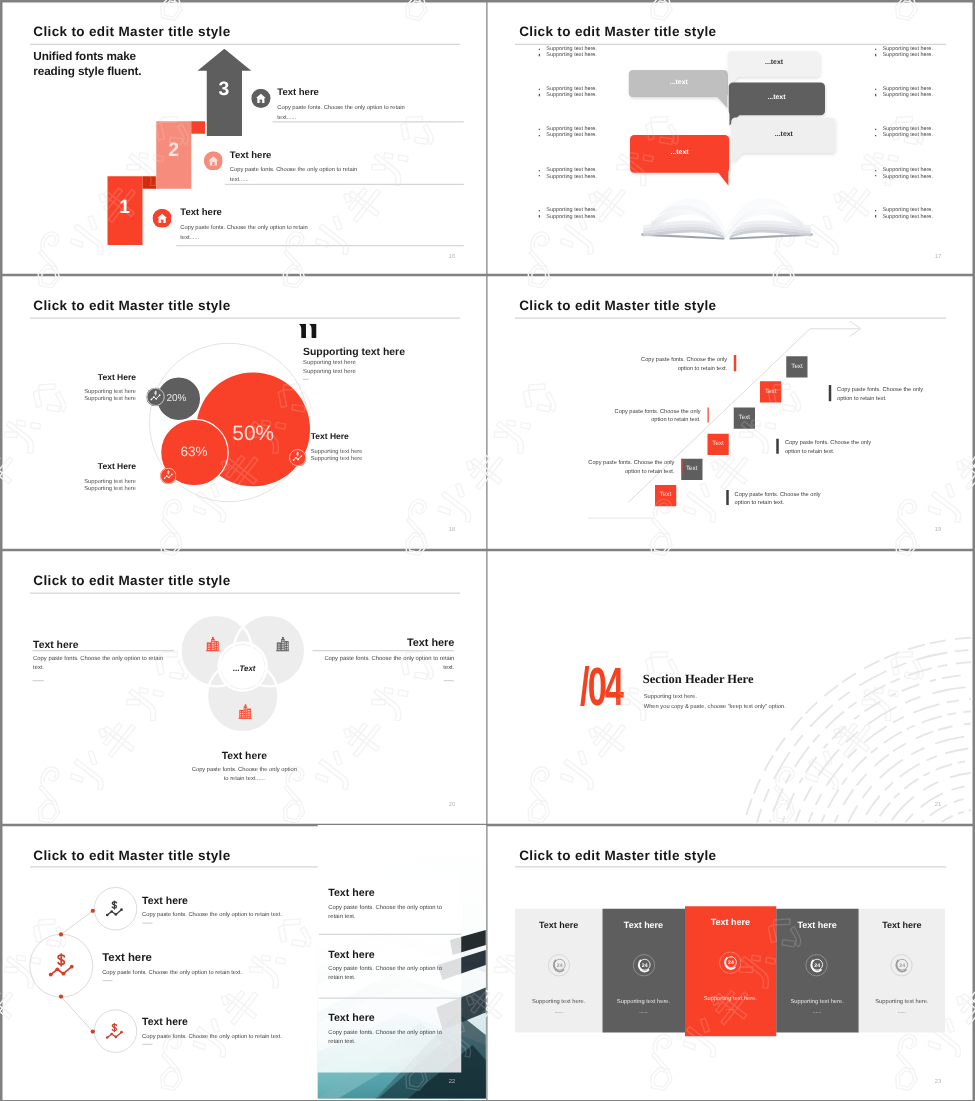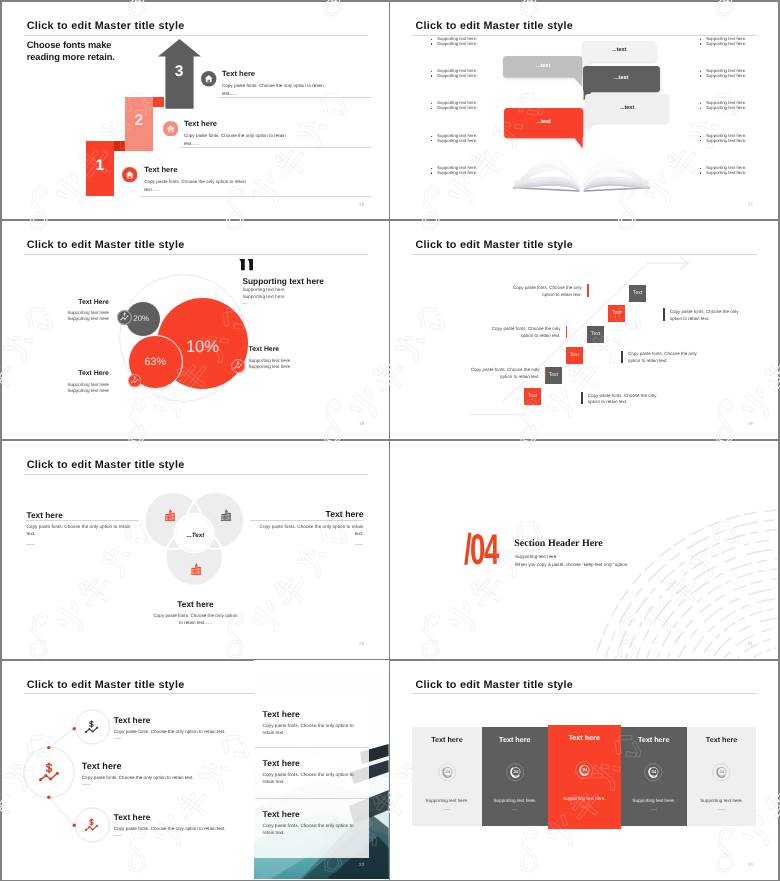--- a/index.html
+++ b/index.html
@@ -261,22 +261,22 @@
           </g>
           <g transform="translate(1086.0,1290.0) rotate(-52.0) scale(0.78)">
             <use href="#wmu"></use>
           </g>
         </g>
       </svg>
     </div>
     <div class="slide" style="left:1.6px;top:1.5px;width:387px;height:217.5px;">
 <div class="stitle" style="left:25.1px;top:18.6px;">Click to edit Master title style</div>
 <div class="srule" style="left:22px;top:33.1px;width:344.6px;"></div>
-<div class="abs nw" style="left:25.1px;top:37.3px;font-size:9.4px;font-weight:bold;color:#1a1a1a;letter-spacing:-0.1px;">Choose fonts make</div>
-<div class="abs nw" style="left:25.1px;top:49.4px;font-size:9.4px;font-weight:bold;color:#1a1a1a;letter-spacing:-0.1px;">reading more retain.</div>
+<div class="abs nw" style="left:25.1px;top:37.3px;font-size:9.4px;font-weight:bold;color:#1a1a1a;letter-spacing:-0.1px;">Unified fonts make</div>
+<div class="abs nw" style="left:25.1px;top:49.4px;font-size:9.4px;font-weight:bold;color:#1a1a1a;letter-spacing:-0.1px;">reading style fluent.</div>
 <div class="abs" style="left:84.4px;top:139.5px;width:27.6px;height:54.8px;background:#F9412A;"></div>
 <div class="abs" style="left:112px;top:139.5px;width:11.5px;height:10.3px;background:#D42B0A;"></div>
 <div class="abs" style="left:84.4px;top:156px;width:27.6px;text-align:center;font-size:15.5px;font-weight:bold;color:#fff;line-height:1;">1</div>
 <div class="abs" style="left:123.5px;top:95.2px;width:27.6px;height:54.8px;background:#F58C7C;"></div>
 <div class="abs" style="left:151.1px;top:95.2px;width:11.5px;height:10.3px;background:#F9412A;"></div>
 <div class="abs" style="left:123.5px;top:111.7px;width:27.6px;text-align:center;font-size:15.5px;font-weight:bold;color:#FBE2DD;line-height:1;">2</div>
 <svg class="abs" style="left:156.1px;top:37.4px;width:43.0px;height:69.8px;" viewBox="0 0 43 69.8">
         <path d="M21.5 0 L43 17.6 L35.6 17.6 L35.6 69.8 L7.4 69.8 L7.4 17.6 L0 17.6 Z" fill="#5E5E5E"></path>
       </svg>
 <div class="abs" style="left:164.2px;top:62.5px;width:26.8px;text-align:center;font-size:15.5px;font-weight:bold;color:#fff;line-height:1;">3</div>
@@ -465,21 +465,21 @@
       </svg>
 <div class="pnum" style="left:357.5px;top:200.6px;">17</div>
 </div>
     <div class="slide" style="left:1.6px;top:220.7px;width:387px;height:217.5px;">
 <div class="stitle" style="left:25.1px;top:18.6px;">Click to edit Master title style</div>
 <div class="srule" style="left:22px;top:33.1px;width:344.6px;"></div>
 <svg class="abs" style="left:117.20px;top:53.30px;width:128px;height:128px;" viewBox="0 0 126 126">
         <circle cx="63" cy="63" r="62.4" fill="none" stroke="#d6d6d6" stroke-width="0.55"></circle>
       </svg>
 <div class="abs" style="left:155.60px;top:77.50px;width:90.6px;height:90.6px;border-radius:50%;background:#F9412A;"></div>
-<div class="abs" style="left:155.60px;top:117.90px;width:90.6px;text-align:center;font-size:16.6px;color:#FBE3DD;line-height:1;">10%</div>
+<div class="abs" style="left:155.60px;top:117.90px;width:90.6px;text-align:center;font-size:16.6px;color:#FBE3DD;line-height:1;">50%</div>
 <div class="abs" style="left:126.40px;top:114.00px;width:54.6px;height:54.6px;border-radius:50%;background:#F9412A;border:1.7px solid #fff;"></div>
 <div class="abs" style="left:126.40px;top:135.90px;width:54.6px;text-align:center;font-size:10.8px;color:#FBE3DD;line-height:1;">63%</div>
 <div class="abs" style="left:123.60px;top:80.60px;width:35.8px;height:35.8px;border-radius:50%;background:#5E5E5E;border:1.5px solid #fff;"></div>
 <div class="abs" style="left:131.60px;top:94.70px;width:35.8px;text-align:left;font-size:8.0px;color:#e8e8e8;line-height:1;">20%</div>
 <div class="abs" style="left:115.00px;top:89.00px;width:15.0px;height:15.0px;">
         <svg class="abs" style="width:15.00px;height:15.00px;" viewBox="0 0 40 40">
           <circle cx="20" cy="20" r="20" fill="#5E5E5E"></circle>
           <circle cx="20" cy="20" r="18.4" fill="none" stroke="#ffffff" stroke-width="1.4"></circle>
           <path d="M11 25.5 L16 20.5 L21.5 24 L28.5 16.5" fill="none" stroke="#ffffff" stroke-width="1.8" stroke-linecap="round" stroke-linejoin="round"></path>
           <circle cx="11.0" cy="25.5" r="1.9" fill="#ffffff"></circle>

